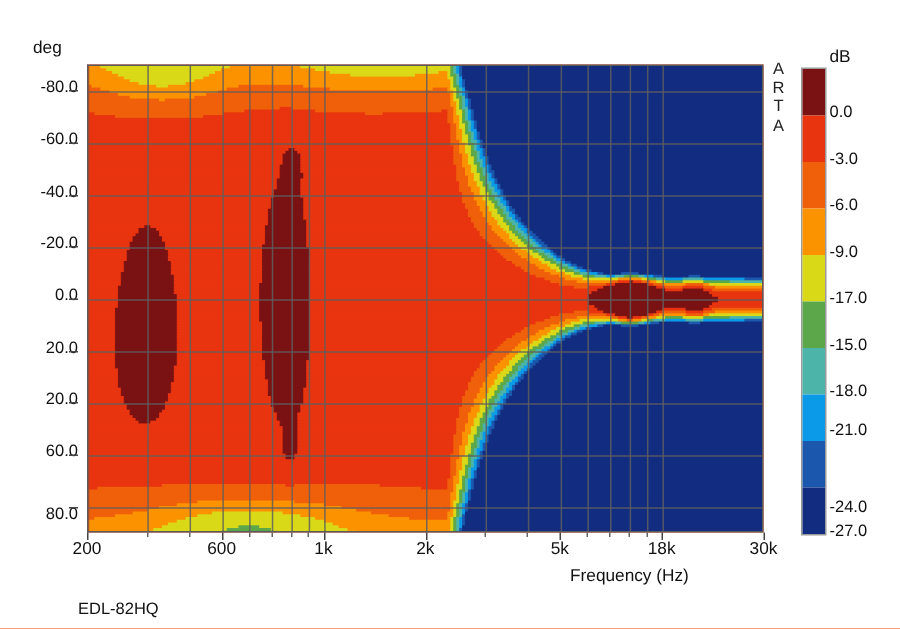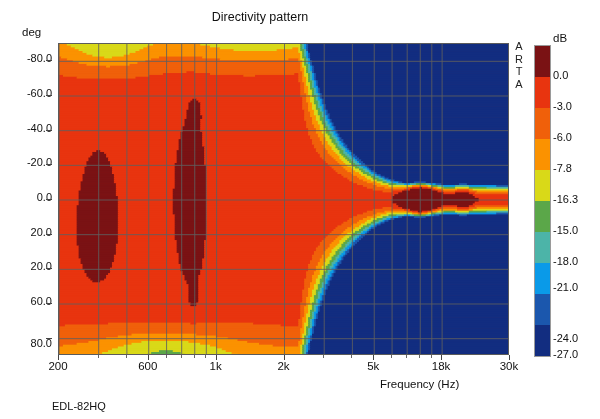--- a/index.html
+++ b/index.html
@@ -61,21 +61,20 @@
   }
   #colorbar div{width:100%;}
   #cb-labels{left:553px;top:45px;width:44px;height:312px;}
   .cb-label{position:absolute;left:0;font-size:11px;color:#111;}
 </style>
 </head>
 <body>
 
 <div id="root">
 
-  <div class="abs" id="chart-title">Directivity pattern</div>
 
   <div class="abs" id="deg-label">deg</div>
 
   <div class="abs" id="db-label">dB</div>
 
   <div class="abs" id="watermark">
       <span>A</span>
       <span>R</span>
       <span>T</span>
       <span>A</span>
@@ -2088,22 +2087,22 @@
       <div style="height: 31px; background: rgb(91, 167, 73);"></div>
       <div style="height: 31px; background: rgb(76, 180, 168);"></div>
       <div style="height: 31px; background: rgb(10, 154, 232);"></div>
       <div style="height: 31px; background: rgb(27, 87, 173);"></div>
       <div style="height: 31px; background: rgb(18, 45, 128);"></div>
     </div>
   <div class="abs" id="cb-labels">
       <div class="cb-label" style="top: 24px;">0.0</div>
       <div class="cb-label" style="top: 55px;">-3.0</div>
       <div class="cb-label" style="top: 86px;">-6.0</div>
-      <div class="cb-label" style="top: 117px;">-7.8</div>
-      <div class="cb-label" style="top: 148px;">-16.3</div>
+      <div class="cb-label" style="top: 117px;">-9.0</div>
+      <div class="cb-label" style="top: 148px;">-17.0</div>
       <div class="cb-label" style="top: 179px;">-15.0</div>
       <div class="cb-label" style="top: 210px;">-18.0</div>
       <div class="cb-label" style="top: 236px;">-21.0</div>
       <div class="cb-label" style="top: 272px; margin-top: 15px;">-24.0</div>
       <div class="cb-label" style="top: 303px;">-27.0</div>
     </div>
 
 <div class="xtick-mark" style="position: absolute; left: 58px;"></div>
     <div class="xtick-mark" style="position: absolute; left: 147.735px;"></div>
     <div class="xtick-mark" style="position: absolute; left: 215.618px;"></div>

